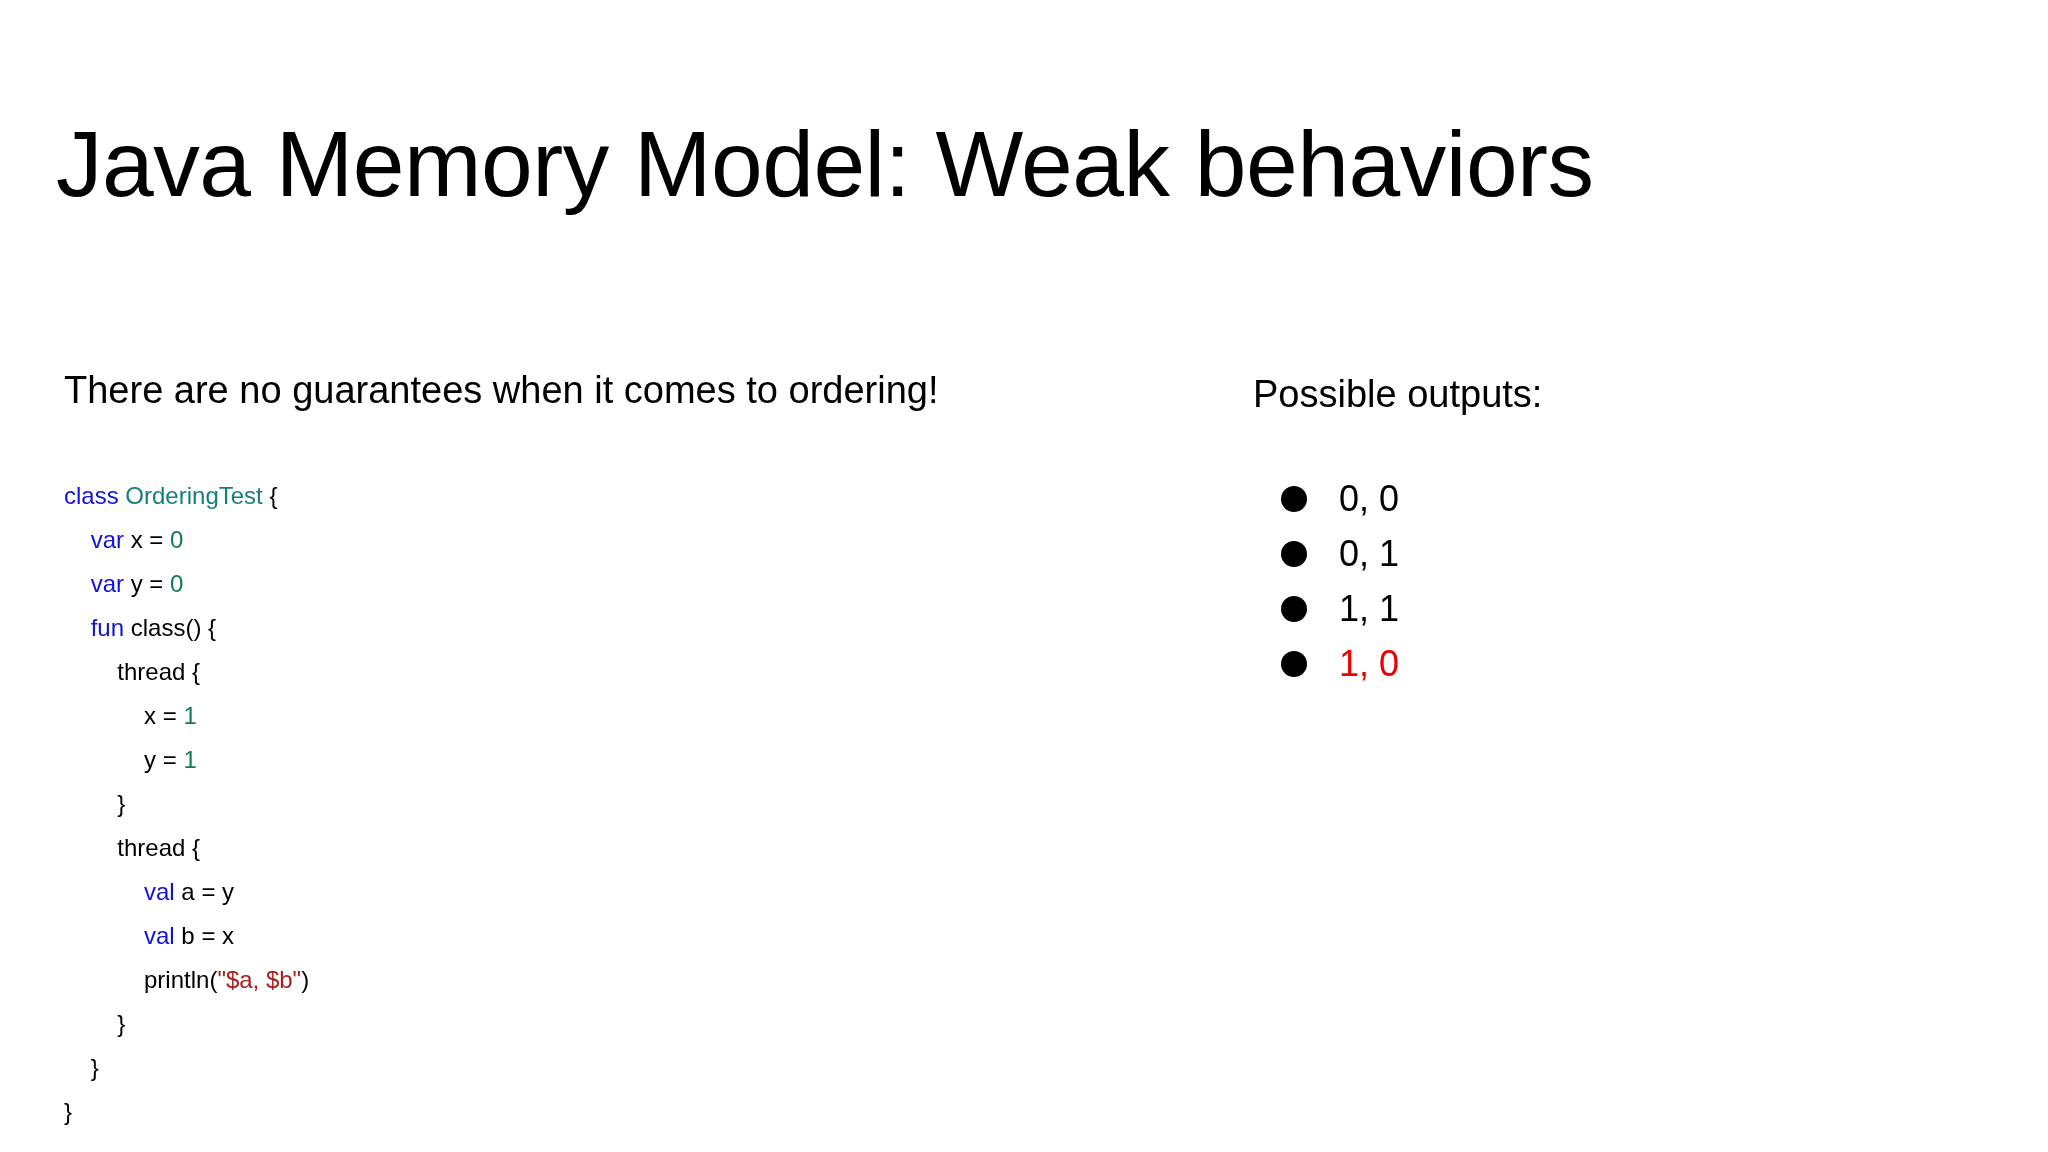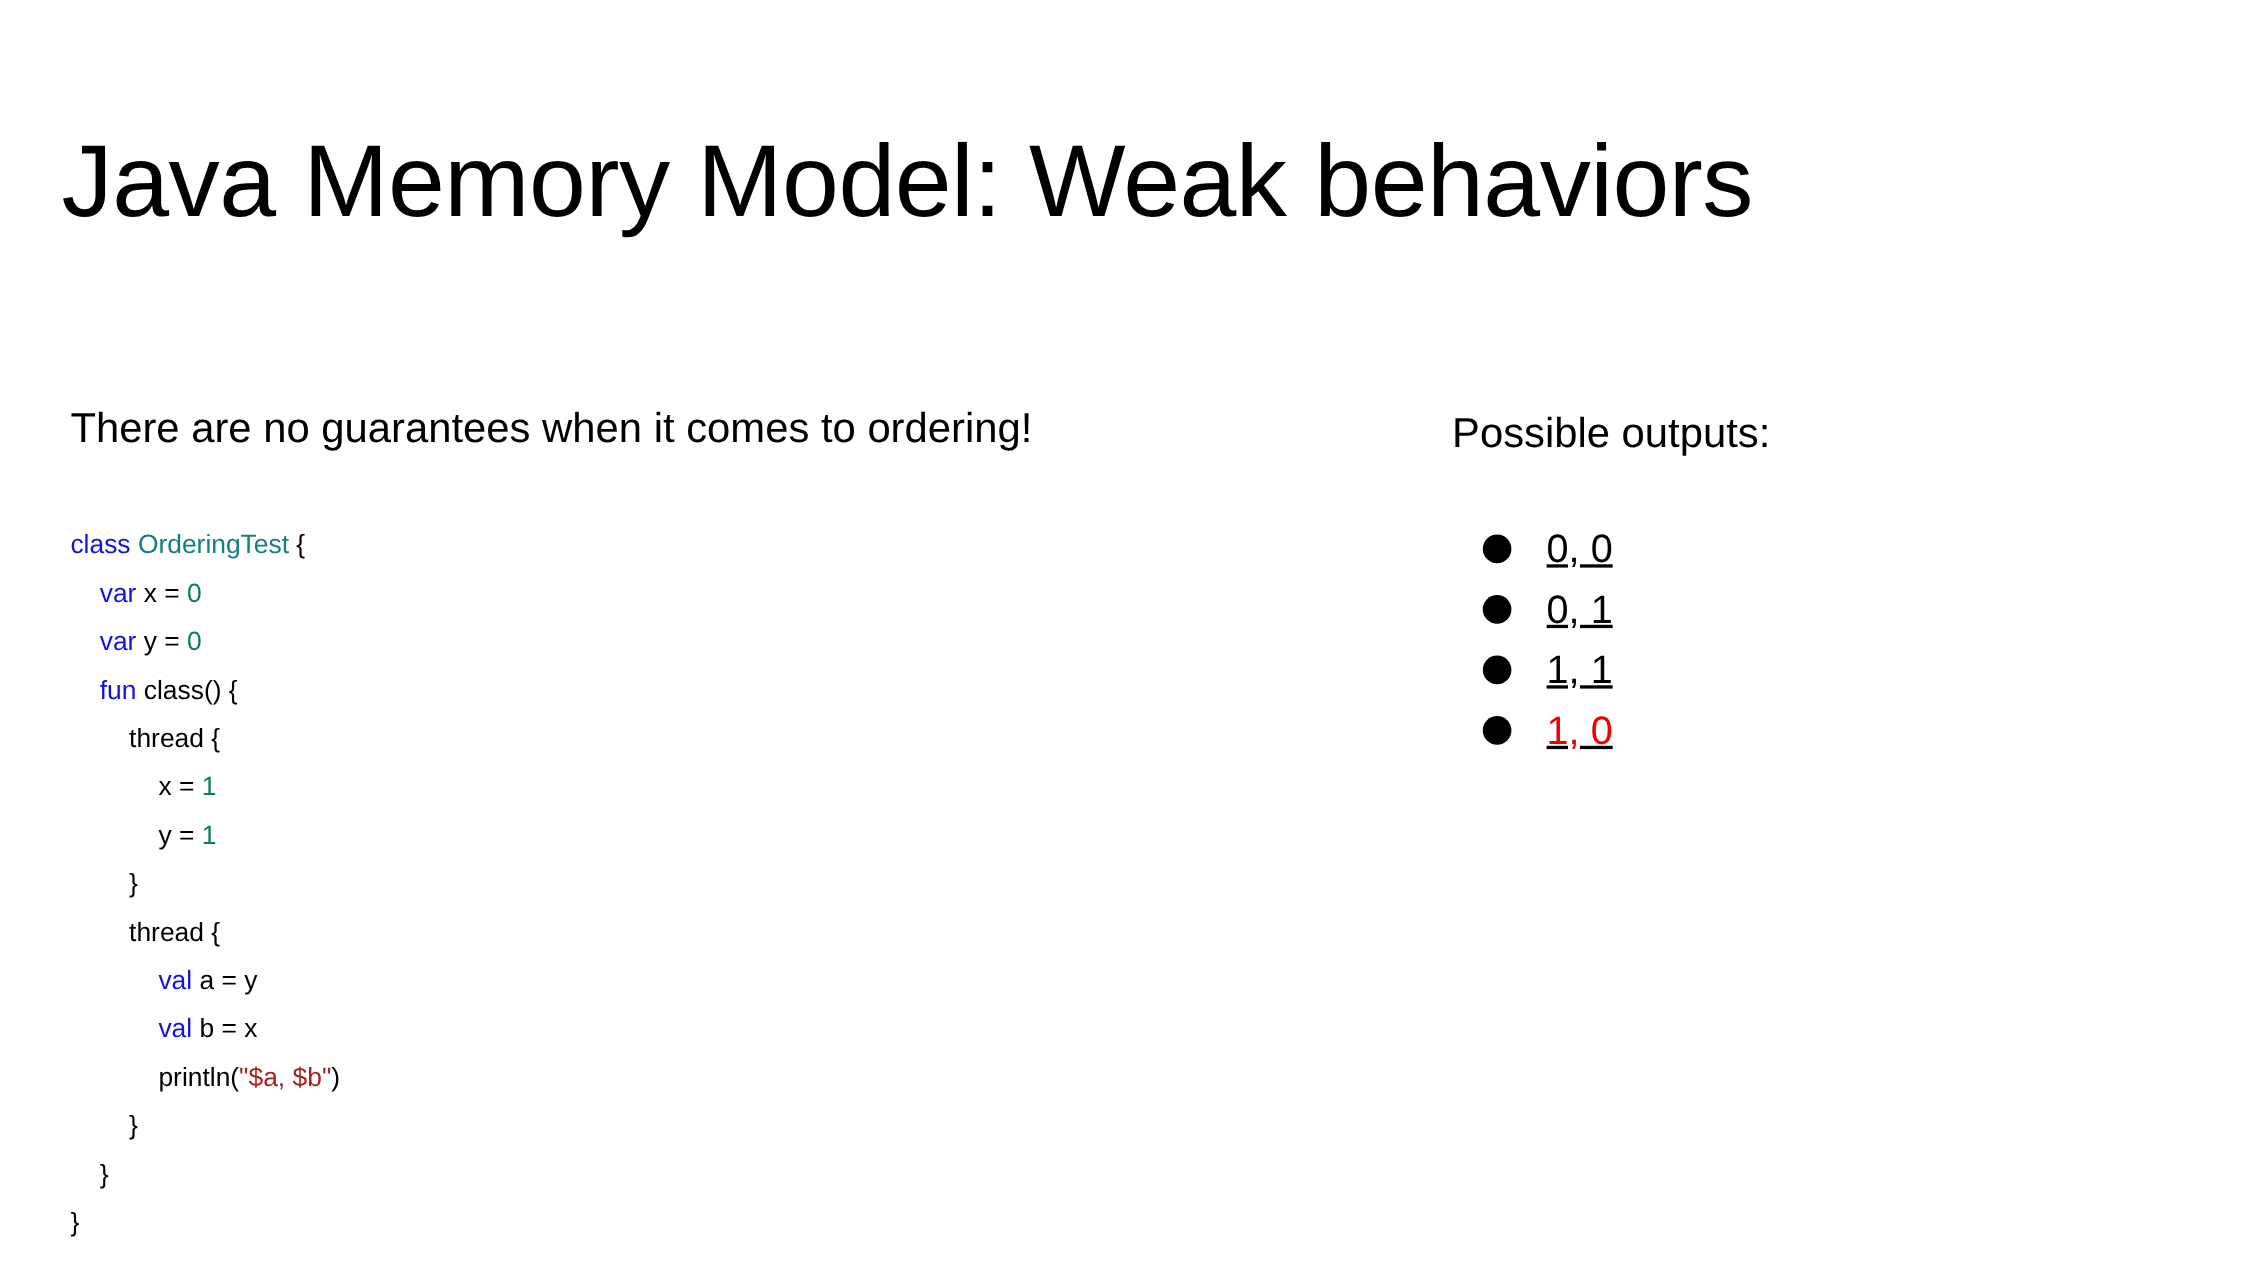--- a/index.html
+++ b/index.html
@@ -58,38 +58,37 @@
   }
   .tok-kw      { color: #1111e0; }
   .tok-type    { color: #14807d; }
   .tok-num     { color: #0f7d4f; }
   .tok-str     { color: #a81f1f; }
   .tok-plain   { color: #000000; }
 
   
   .right-col {
     position: absolute;
-    left: 1320px;
+    left: 1253px;
     top: 334px;
     width: 720px;
   }
   .outputs-heading {
     font-size: 38px;
     font-weight: 400;
     line-height: 1.2;
     color: #000000;
     white-space: nowrap;
   }
   .outputs-list {
     margin: 16px;
     padding: 0;
     list-style: none;
     margin-top: 54px;
     margin-left: 28px;
-    text-decoration: underline;
   }
   .output-item {
     display: flex;
     align-items: center;
     height: 55px;
   }
   .bullet-dot {
     width: 26px;
     height: 26px;
     border-radius: 50%;

